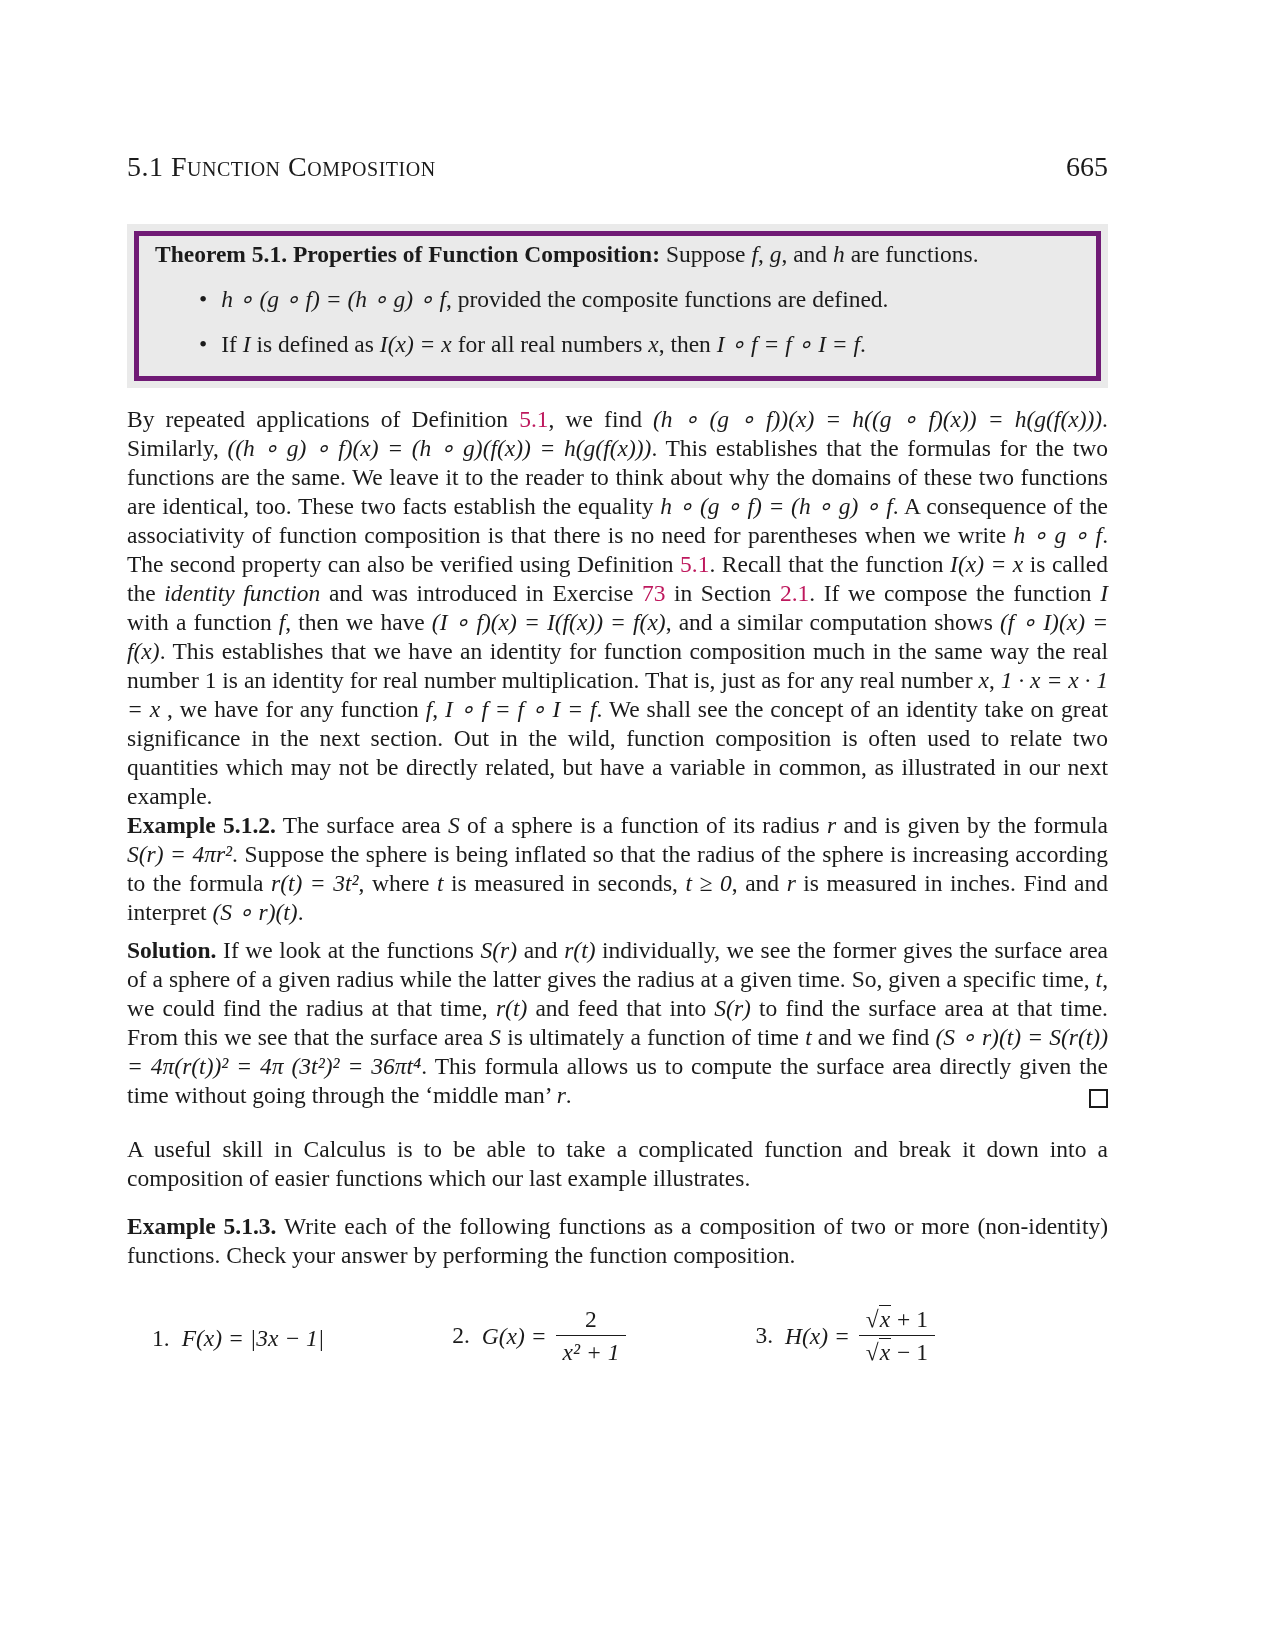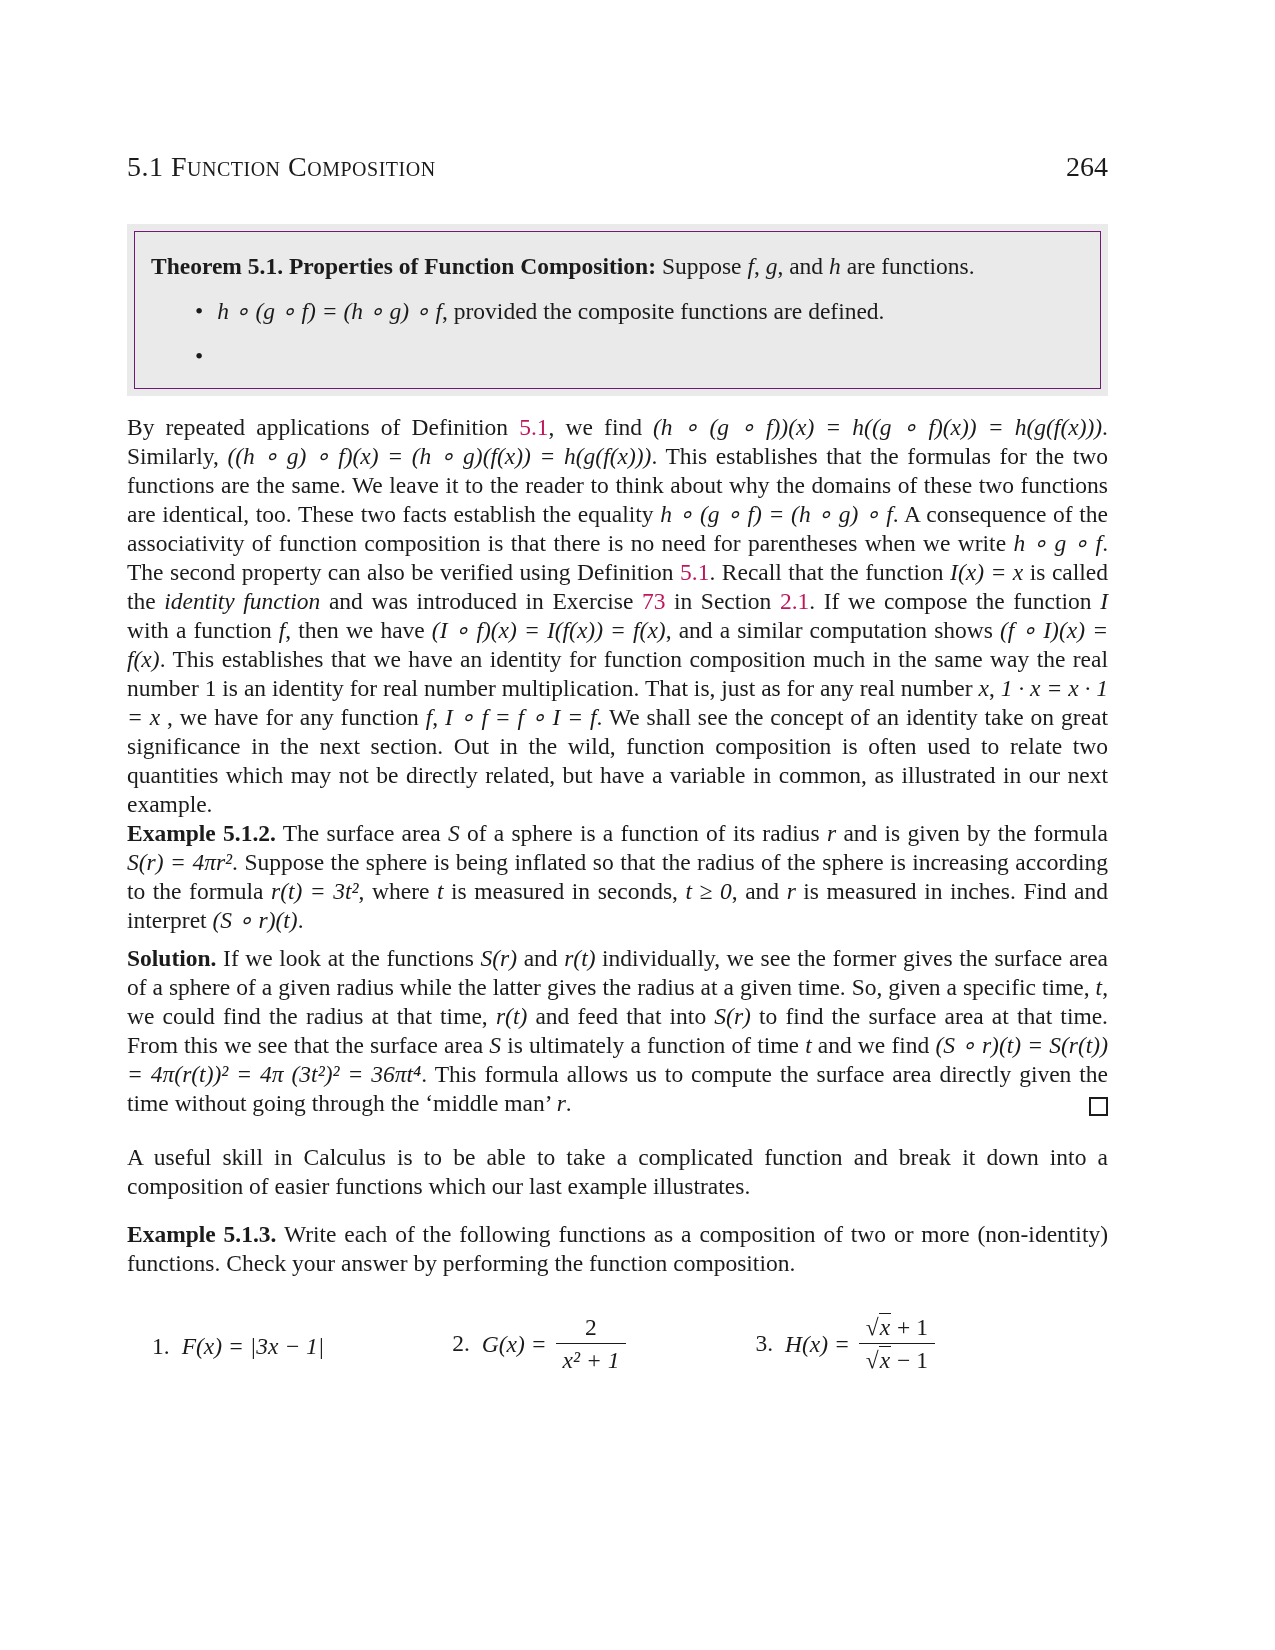--- a/index.html
+++ b/index.html
@@ -31,22 +31,22 @@
     line-height:29px;
     text-align:justify;
   }
   .para{margin:0;}
   .theorem-wrap{
     margin-top:42px;
     background:#eaeaea;
     padding:7px;
   }
   .theorem-box{
-    border:1px solid #701a75;
-    padding:20px 16px 17px 16px;
+    border:5px solid #701a75;
+    padding:4px 16px 17px 16px;
   }
   .bullet-row{
     display:flex;
     margin:16px 0 0 44px;
   }
   .bullet-marker{
     flex:0 0 auto;
     margin-right:14px;
   }
   .mt-p1{margin-top:17px;}
@@ -92,32 +92,33 @@
   .rad{border-top:1.6px solid #1b1b1b;padding:0 1px;}
 </style>
 </head>
 <body>
 
 <div class="page">
   <div class="content">
 
     <div class="page-header">
       <span class="section-title">5.1 Function Composition</span>
-      <span class="page-num">264</span>
+      <span class="page-num">665</span>
     </div>
 
     <div class="theorem-wrap body-text">
       <div class="theorem-box">
         <div class="para"><span class="s-b">Theorem 5.1. Properties of Function Composition:</span><span> Suppose </span><span class="s-m">f</span><span>, </span><span class="s-m">g</span><span>, and </span><span class="s-m">h</span><span> are functions.</span></div>
         <div class="bullet-row">
           <span class="bullet-marker">•</span>
           <span><span class="s-m">h ∘ (g ∘ f) = (h ∘ g) ∘ f</span><span>, provided the composite functions are defined.</span></span>
         </div>
         <div class="bullet-row">
           <span class="bullet-marker">•</span>
+          <span><span>If </span><span class="s-m">I</span><span> is defined as </span><span class="s-m">I(x) = x</span><span> for all real numbers </span><span class="s-m">x</span><span>, then </span><span class="s-m">I ∘ f = f ∘ I = f</span><span>.</span></span>
         </div>
       </div>
     </div>
 
     <p class="para body-text mt-p1"><span>By repeated applications of Definition </span><span class="s-l">5.1</span><span>, we find </span><span class="s-m">(h ∘ (g ∘ f))(x) = h((g ∘ f)(x)) = h(g(f(x)))</span><span>. Similarly, </span><span class="s-m">((h ∘ g) ∘ f)(x) = (h ∘ g)(f(x)) = h(g(f(x)))</span><span>. This establishes that the formulas for the two functions are the same.  We leave it to the reader to think about why the domains of these two functions are identical, too.  These two facts establish the equality </span><span class="s-m">h ∘ (g ∘ f) = (h ∘ g) ∘ f</span><span>. A consequence of the associativity of function composition is that there is no need for parentheses when we write </span><span class="s-m">h ∘ g ∘ f</span><span>.  The second property can also be verified using Definition </span><span class="s-l">5.1</span><span>.  Recall that the function </span><span class="s-m">I(x) = x</span><span> is called the </span><span class="s-i">identity function</span><span> and was introduced in Exercise </span><span class="s-l">73</span><span> in Section </span><span class="s-l">2.1</span><span>.  If we compose the function </span><span class="s-m">I</span><span> with a function </span><span class="s-m">f</span><span>, then we have </span><span class="s-m">(I ∘ f)(x) = I(f(x)) = f(x)</span><span>, and a similar computation shows </span><span class="s-m">(f ∘ I)(x) = f(x)</span><span>.  This establishes that we have an identity for function composition much in the same way the real number 1 is an identity for real number multiplication.  That is, just as for any real number </span><span class="s-m">x</span><span>, </span><span class="s-m">1 · x = x · 1 = x</span><span> , we have for any function </span><span class="s-m">f</span><span>, </span><span class="s-m">I ∘ f = f ∘ I = f</span><span>.  We shall see the concept of an identity take on great significance in the next section.  Out in the wild, function composition is often used to relate two quantities which may not be directly related, but have a variable in common, as illustrated in our next example.</span></p>
 
     <p class="para body-text mt-ex512"><span class="s-b">Example 5.1.2.</span><span>  The surface area </span><span class="s-m">S</span><span> of a sphere is a function of its radius </span><span class="s-m">r</span><span> and is given by the formula </span><span class="s-m">S(r) = 4πr²</span><span>.  Suppose the sphere is being inflated so that the radius of the sphere is increasing according to the formula </span><span class="s-m">r(t) = 3t²</span><span>, where </span><span class="s-m">t</span><span> is measured in seconds, </span><span class="s-m">t ≥ 0</span><span>, and </span><span class="s-m">r</span><span> is measured in inches.  Find and interpret </span><span class="s-m">(S ∘ r)(t)</span><span>.</span></p>
 
     <p class="para body-text mt-sol1"><span><span class="s-b">Solution.</span><span>  If we look at the functions </span><span class="s-m">S(r)</span><span> and </span><span class="s-m">r(t)</span><span> individually, we see the former gives the surface area of a sphere of a given radius while the latter gives the radius at a given time.  So, given a specific time, </span><span class="s-m">t</span><span>, we could find the radius at that time, </span><span class="s-m">r(t)</span><span> and feed that into </span><span class="s-m">S(r)</span><span> to find the surface area at that time.  From this we see that the surface area </span><span class="s-m">S</span><span> is ultimately a function of time </span><span class="s-m">t</span><span> and we find </span><span class="s-m">(S ∘ r)(t) = S(r(t)) = 4π(r(t))² = 4π (3t²)² = 36πt⁴</span><span>.  This formula allows us to compute the surface area directly given the time without going through the ‘middle man’ </span><span class="s-m">r</span><span>.</span></span><span class="qed"></span></p>
 

